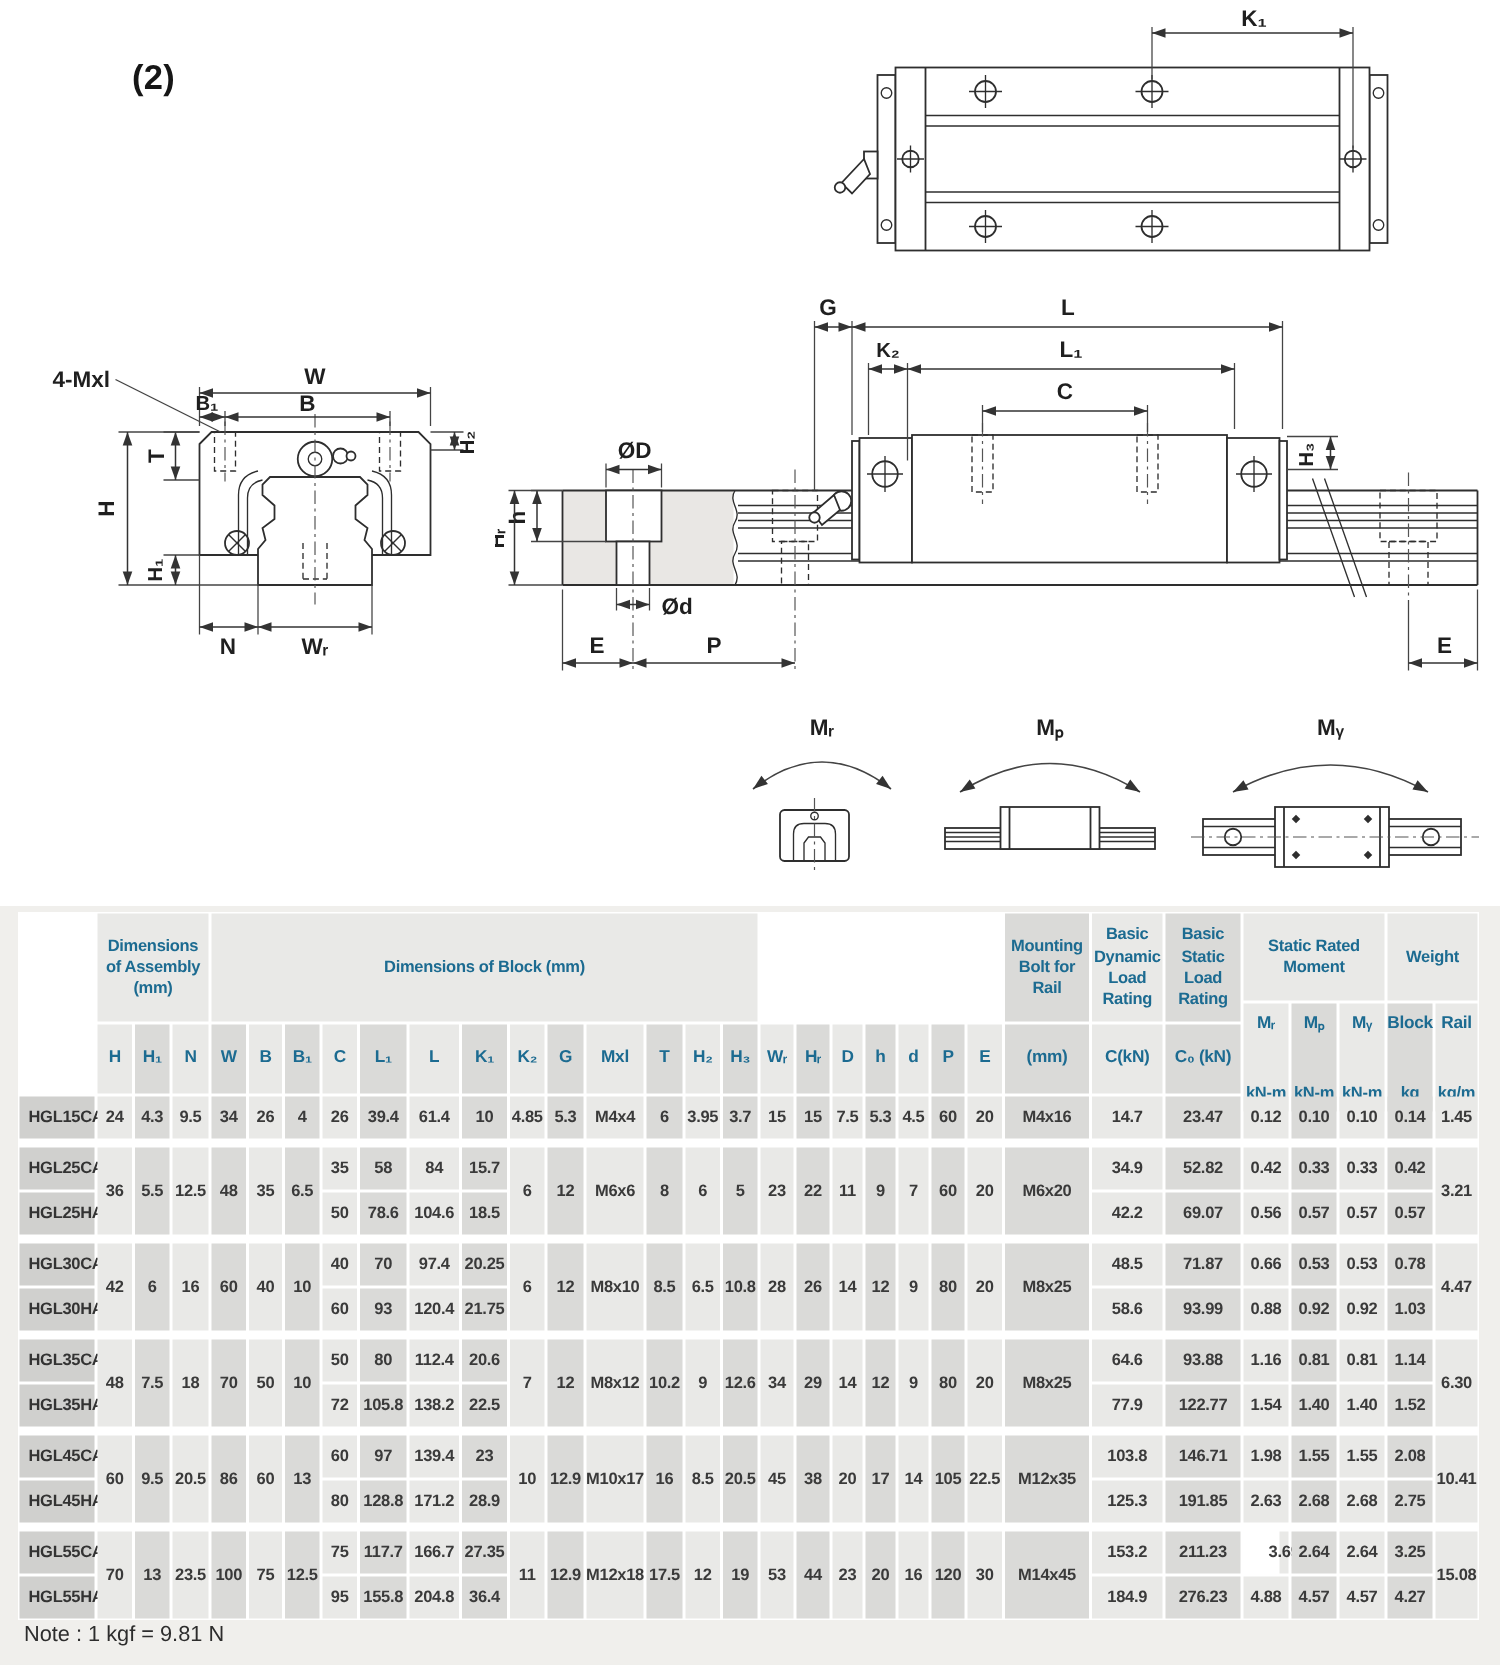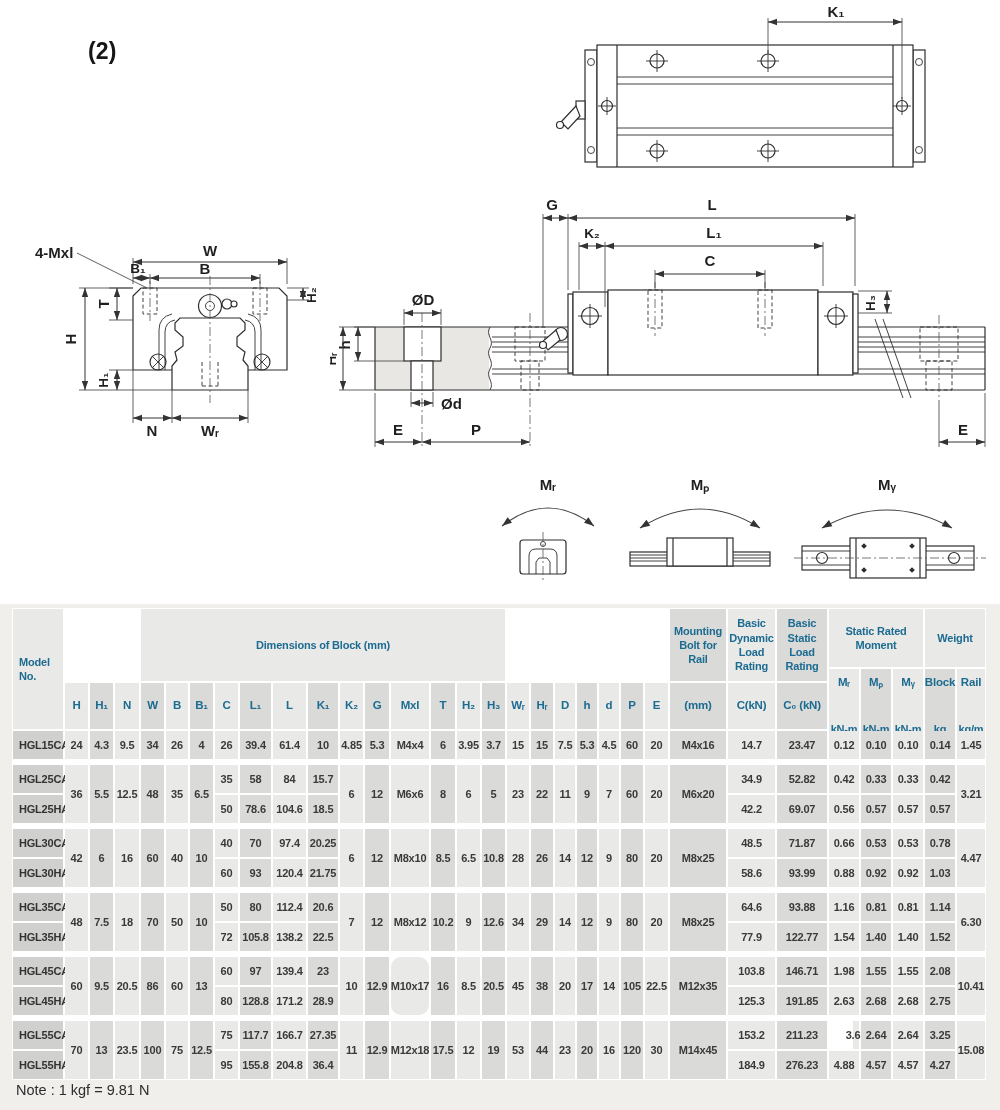--- a/index.html
+++ b/index.html
@@ -339,21 +339,21 @@
     <rect x="120" y="76" width="4" height="4" fill="#2e2e2e" transform="rotate(45 122 78)"></rect>
     <rect x="72" y="100" width="4" height="4" fill="#2e2e2e" transform="rotate(45 74 102)"></rect>
     <rect x="120" y="100" width="4" height="4" fill="#2e2e2e" transform="rotate(45 122 102)"></rect>
     <line class="cl" x1="4" y1="90" x2="196" y2="90"></line>
   </svg>
 
   <div class="lower">
     <div class="gridwrap">
       <div class="spec-grid" id="spec-grid">
 
-        <div class="cell gh mh" style="grid-column:1;grid-row:1 / span 2">Model No.</div>
+        <div class="cell gh" style="grid-column:2 / span 3;grid-row:1">Dimensions of Assembly (mm)</div>
         <div class="cell gh" style="grid-column:5 / span 13;grid-row:1">Dimensions of Block (mm)</div>
         <div class="cell gh ghd" style="grid-column:25;grid-row:1">Mounting Bolt for Rail</div>
         <div class="cell gh" style="grid-column:26;grid-row:1">Basic Dynamic Load Rating</div>
         <div class="cell gh ghd" style="grid-column:27;grid-row:1">Basic Static Load Rating</div>
         <div class="cell gh short" style="grid-column:28 / span 3;grid-row:1">Static Rated Moment</div>
         <div class="cell gh short" style="grid-column:31 / span 2;grid-row:1">Weight</div>
 
         <div class="cell sh lt" style="grid-column:2;grid-row:2">H</div>
         <div class="cell sh dk" style="grid-column:3;grid-row:2">H₁</div>
         <div class="cell sh lt" style="grid-column:4;grid-row:2">N</div>
@@ -573,21 +573,21 @@
           <div class="cell lt" style="grid-area: 14 / 8;">60</div>
           <div class="cell dk" style="grid-area: 14 / 9;">97</div>
           <div class="cell lt" style="grid-area: 14 / 10;">139.4</div>
           <div class="cell dk" style="grid-area: 14 / 11;">23</div>
           <div class="cell lt" style="grid-area: 15 / 8;">80</div>
           <div class="cell dk" style="grid-area: 15 / 9;">128.8</div>
           <div class="cell lt" style="grid-area: 15 / 10;">171.2</div>
           <div class="cell dk" style="grid-area: 15 / 11;">28.9</div>
           <div class="cell lt" style="grid-area: 14 / 12 / span 2;">10</div>
           <div class="cell dk" style="grid-area: 14 / 13 / span 2;">12.9</div>
-          <div class="cell lt" style="grid-area: 14 / 14 / span 2; border-radius: 10px;">M10x17</div>
+          <div class="cell lt" style="grid-area: 14 / 14 / span 2;">M10x17</div>
           <div class="cell dk" style="grid-area: 14 / 15 / span 2;">16</div>
           <div class="cell lt" style="grid-area: 14 / 16 / span 2;">8.5</div>
           <div class="cell dk" style="grid-area: 14 / 17 / span 2;">20.5</div>
           <div class="cell lt" style="grid-area: 14 / 18 / span 2;">45</div>
           <div class="cell dk" style="grid-area: 14 / 19 / span 2;">38</div>
           <div class="cell lt" style="grid-area: 14 / 20 / span 2;">20</div>
           <div class="cell dk" style="grid-area: 14 / 21 / span 2;">17</div>
           <div class="cell lt" style="grid-area: 14 / 22 / span 2;">14</div>
           <div class="cell dk" style="grid-area: 14 / 23 / span 2;">105</div>
           <div class="cell lt" style="grid-area: 14 / 24 / span 2;">22.5</div>

